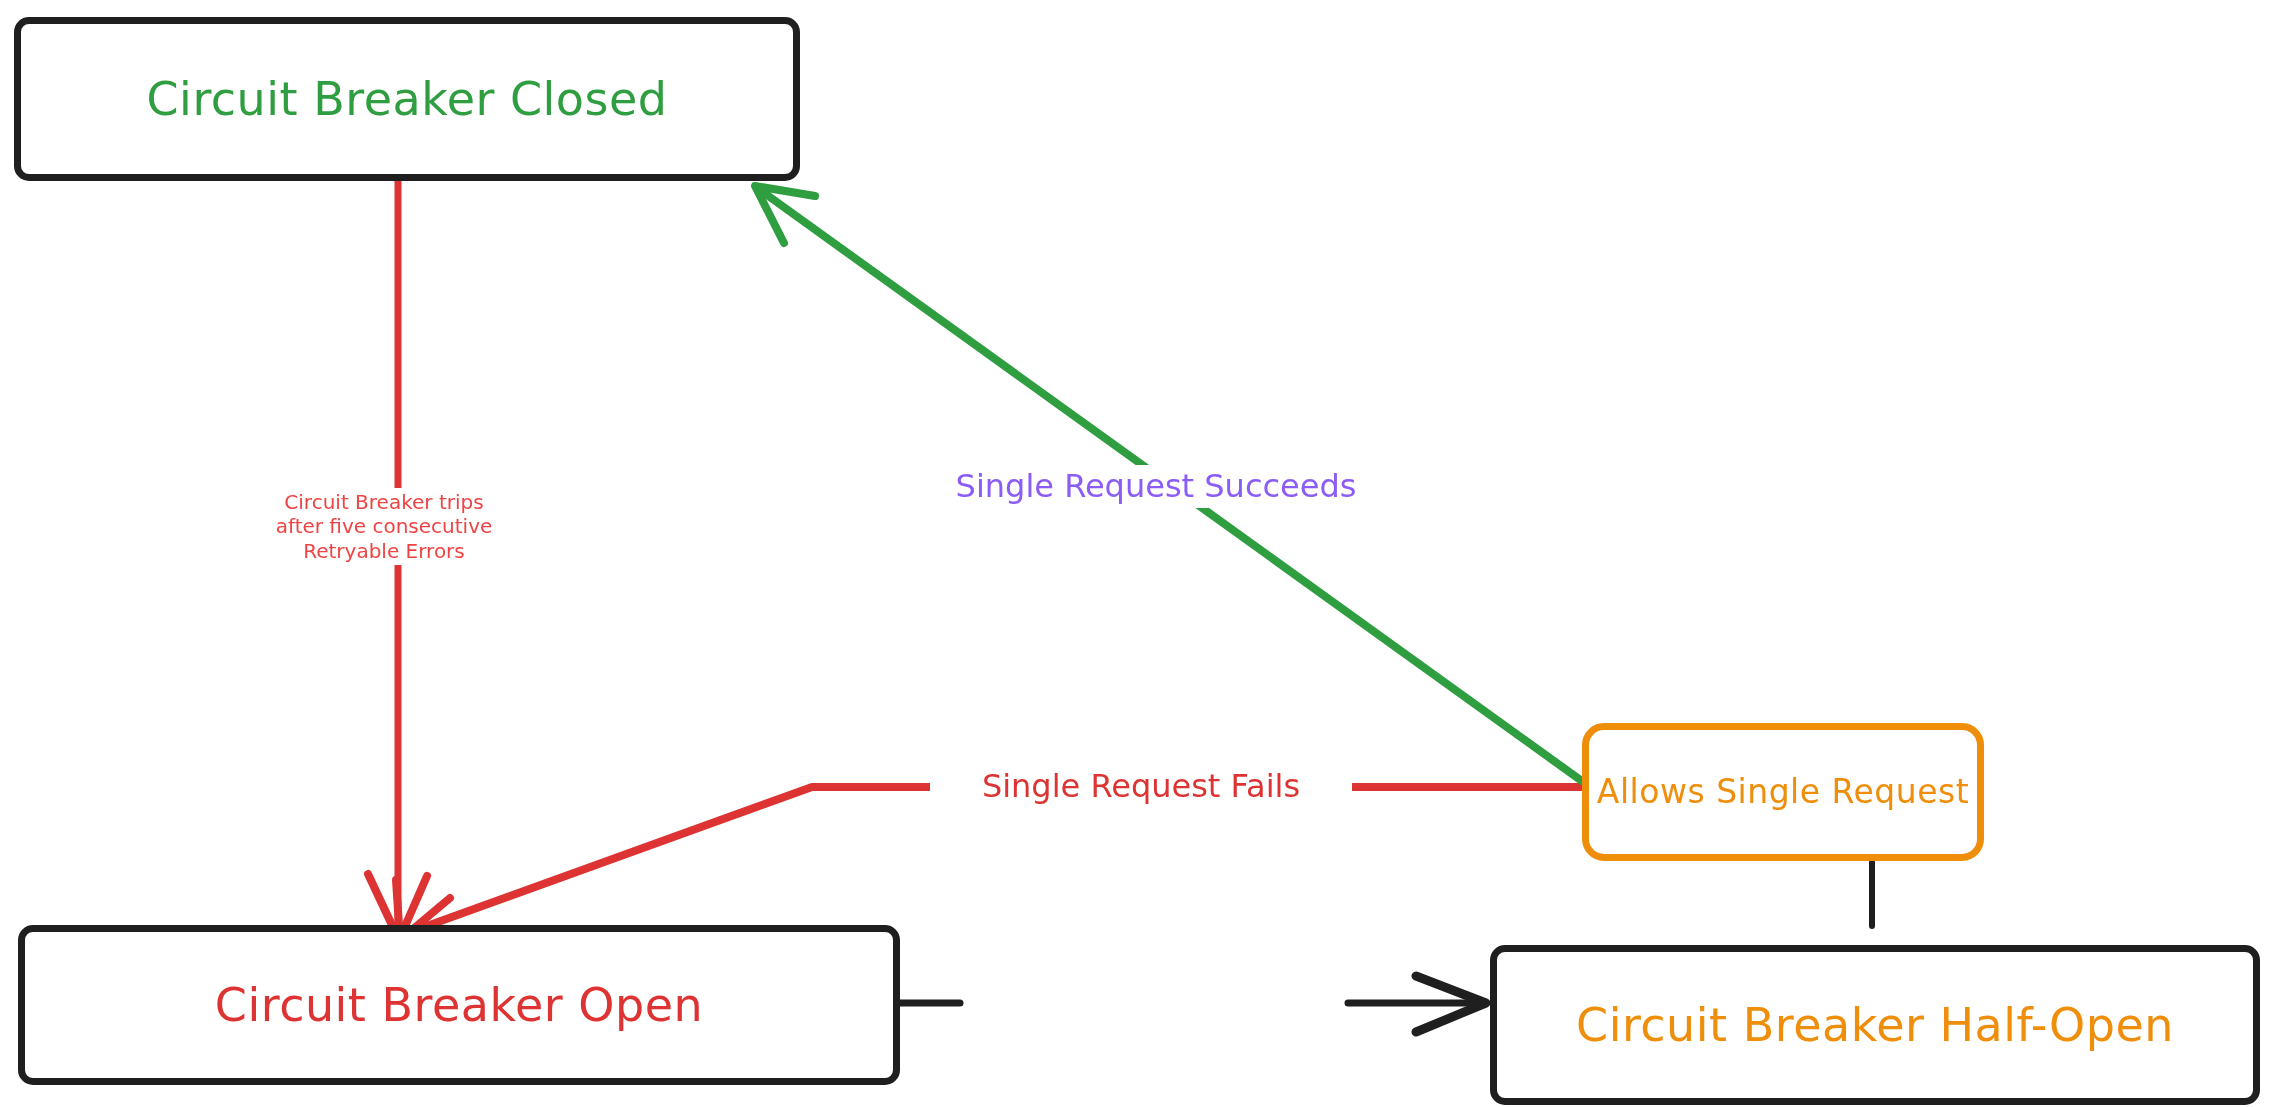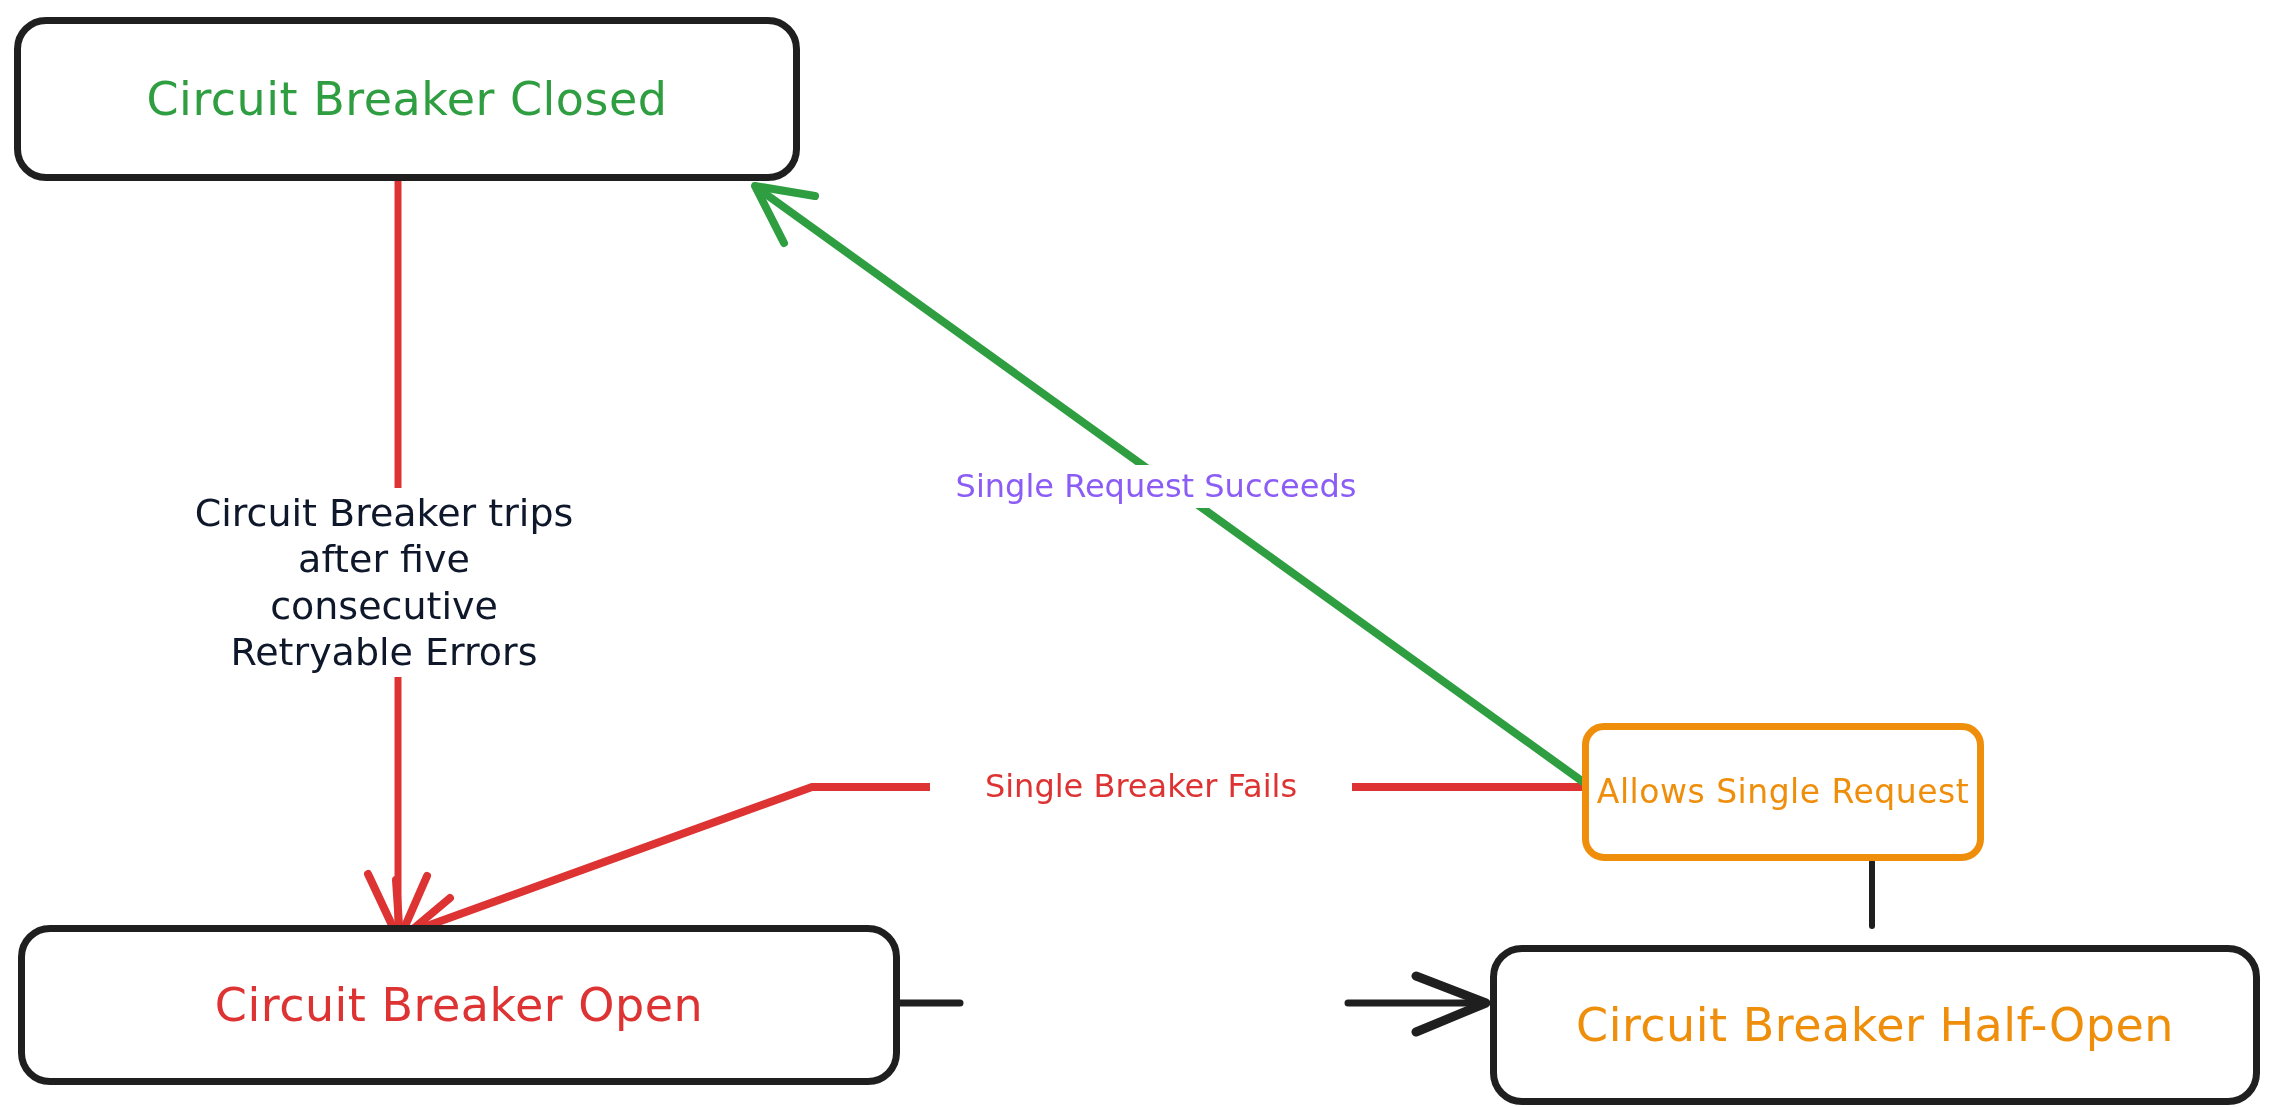--- a/index.html
+++ b/index.html
@@ -27,21 +27,21 @@
     height: 1107px;
   }
   .node {
     position: absolute;
     box-sizing: border-box;
     background: #ffffff;
     display: flex;
     align-items: center;
     justify-content: center;
     text-align: center;
-    border-radius: 32px;
+    border-radius: 15px;
     z-index: 3;
   }
   .node-black {
     border: 7px solid #1f1f1f;
   }
   .node-orange {
     border: 7px solid #ef8e0b;
     border-radius: 22px;
   }
   .node-label {
@@ -70,21 +70,21 @@
     z-index: 4;
     background: #ffffff;
     font-family: "DejaVu Sans", sans-serif;
     text-align: center;
     line-height: 1.22;
     white-space: pre-line;
     padding: 2px 6px;
   }
   #lbl-trips {
     left: 178px; top: 488px; width: 400px;
-    font-size: 38px; color: #0f172a;
+    font-size: 20px; color: #ef4444;
   }
   #lbl-succeeds {
     left: 900px; top: 465px; width: 500px;
     font-size: 32px; color: #8b5cf6;
   }
   #lbl-fails {
     left: 930px; top: 765px; width: 410px;
     font-size: 32px; color: #dd3333;
   }
   #lbl-delay {
@@ -140,16 +140,16 @@
   <div class="node node-black" id="node-halfopen">
     <span class="node-label txt-orange">Circuit Breaker Half-Open</span>
   </div>
 
   <div class="edge-label" id="lbl-trips">Circuit Breaker trips
 after five consecutive
 Retryable Errors</div>
 
   <div class="edge-label" id="lbl-succeeds">Single Request Succeeds</div>
 
-  <div class="edge-label" id="lbl-fails">Single Breaker Fails</div>
+  <div class="edge-label" id="lbl-fails">Single Request Fails</div>
 
 
 </div>
 
 </body></html>

